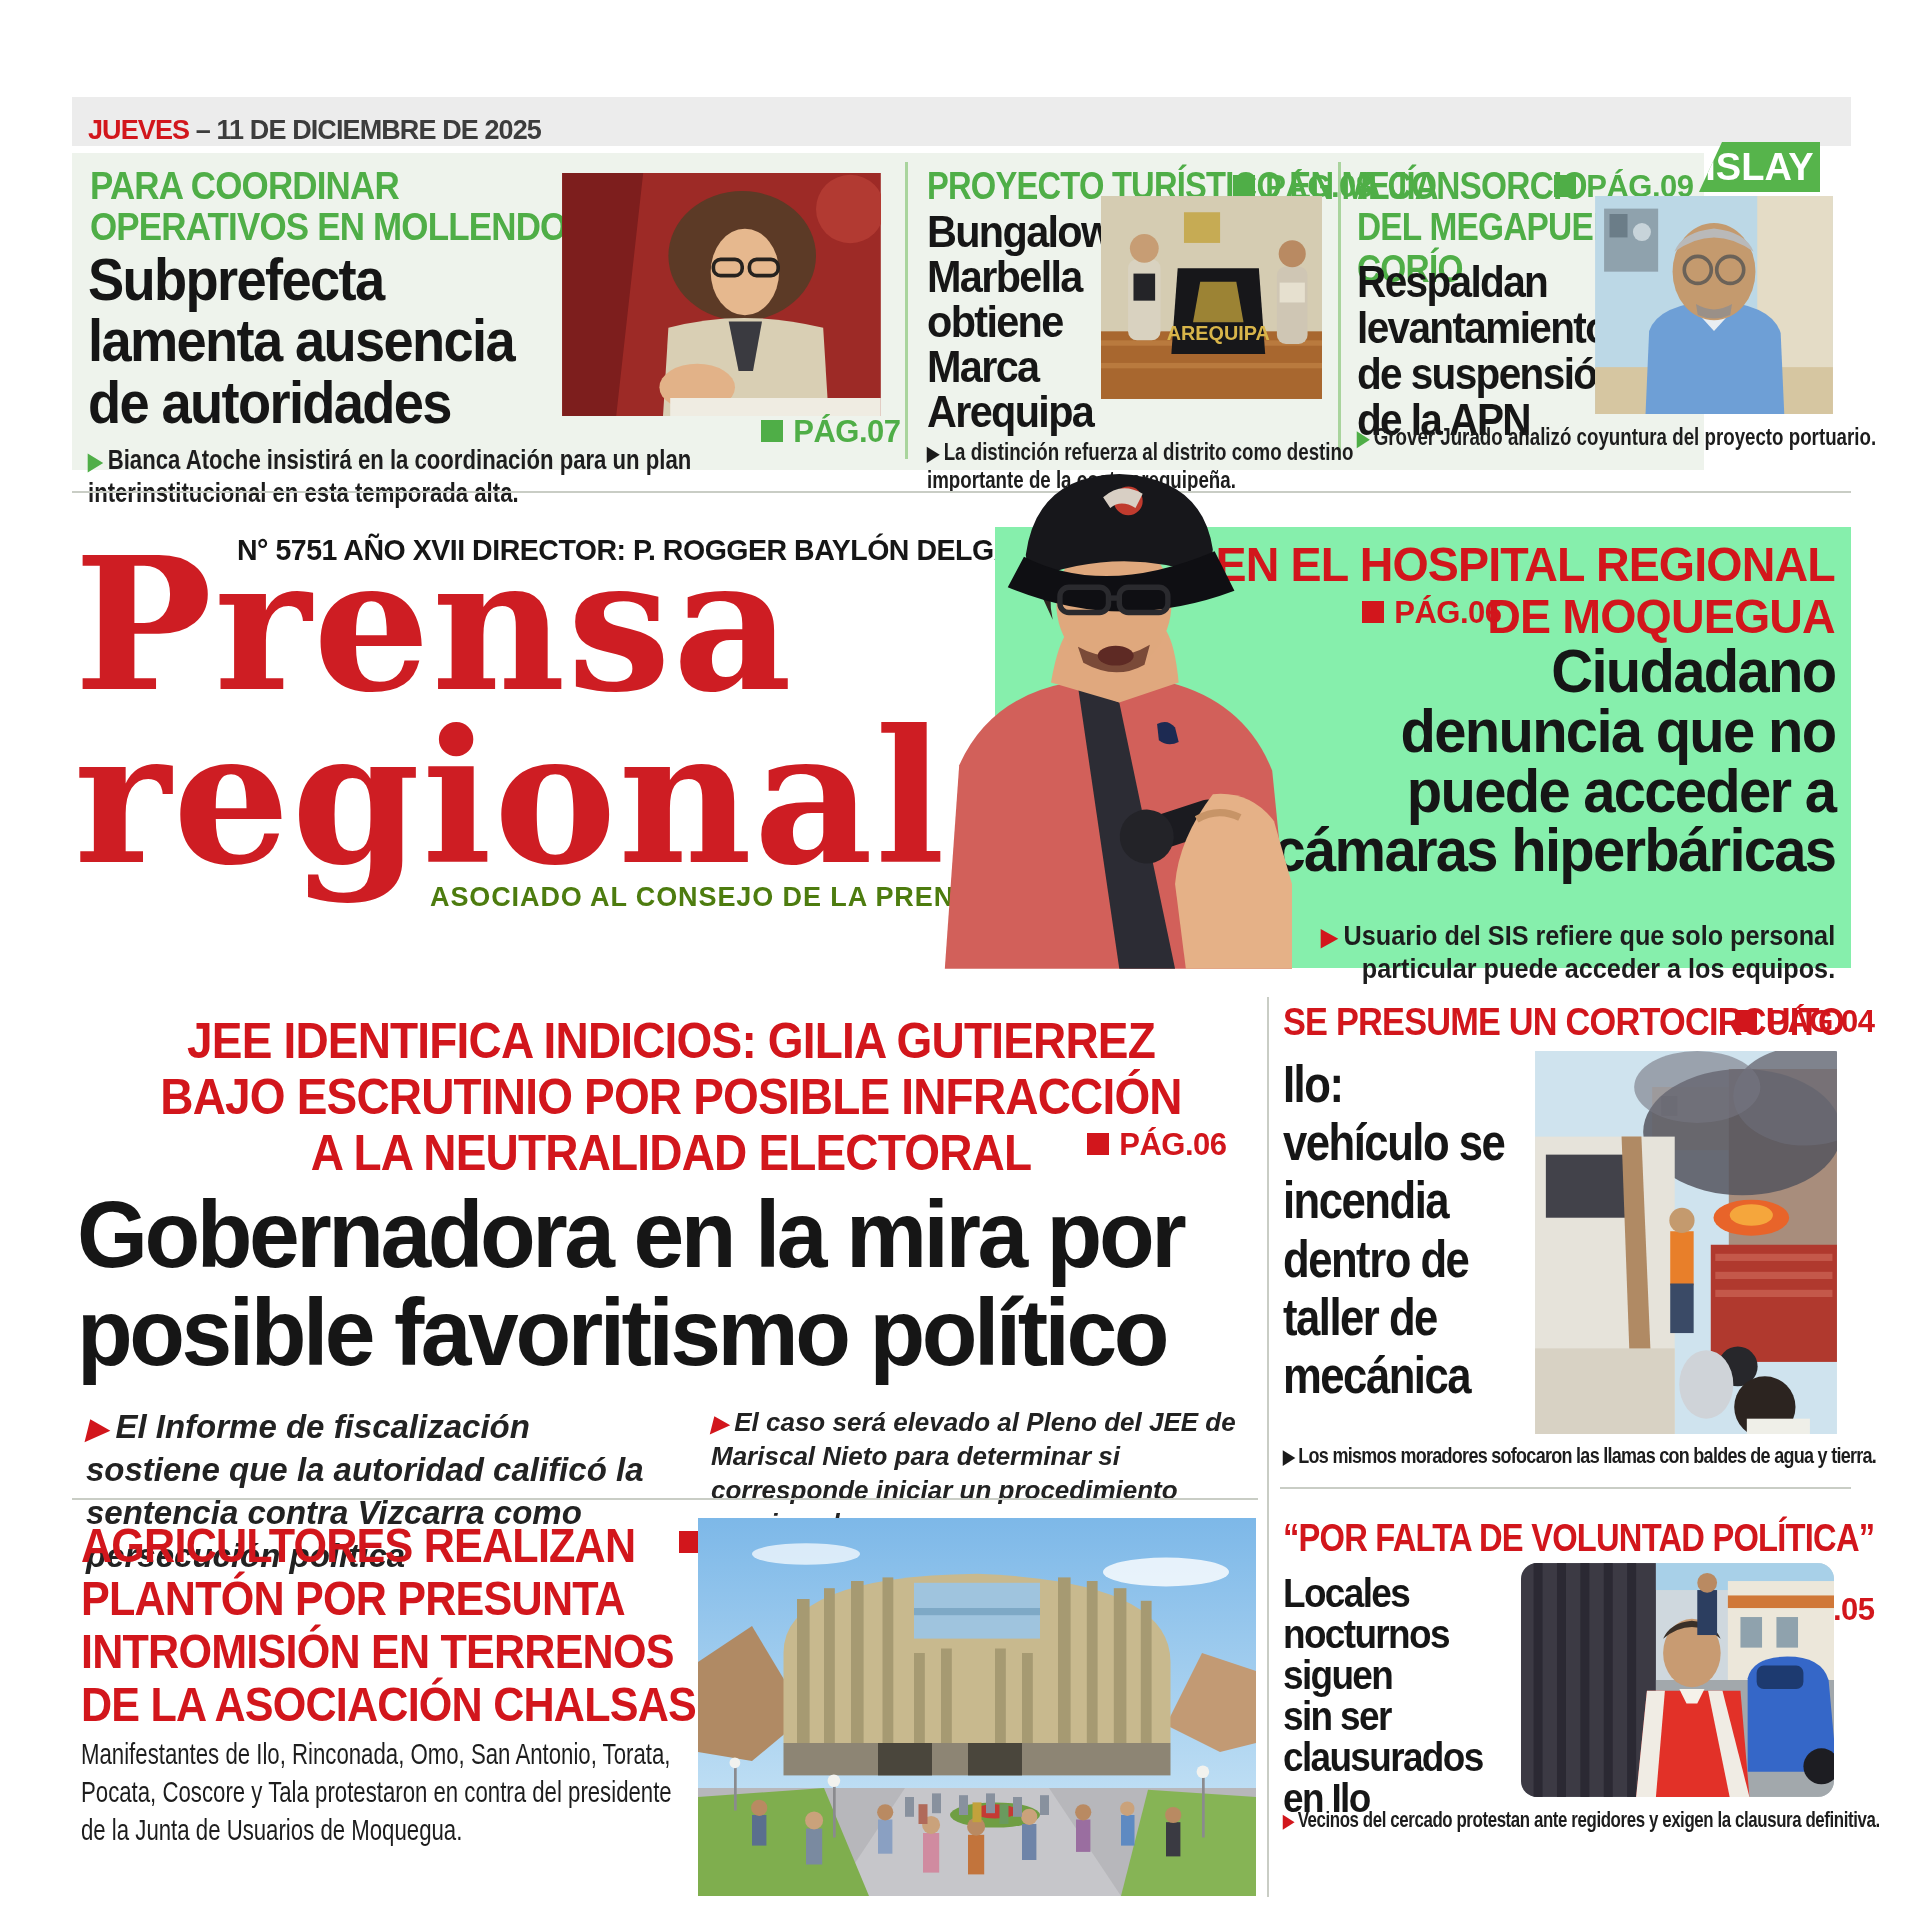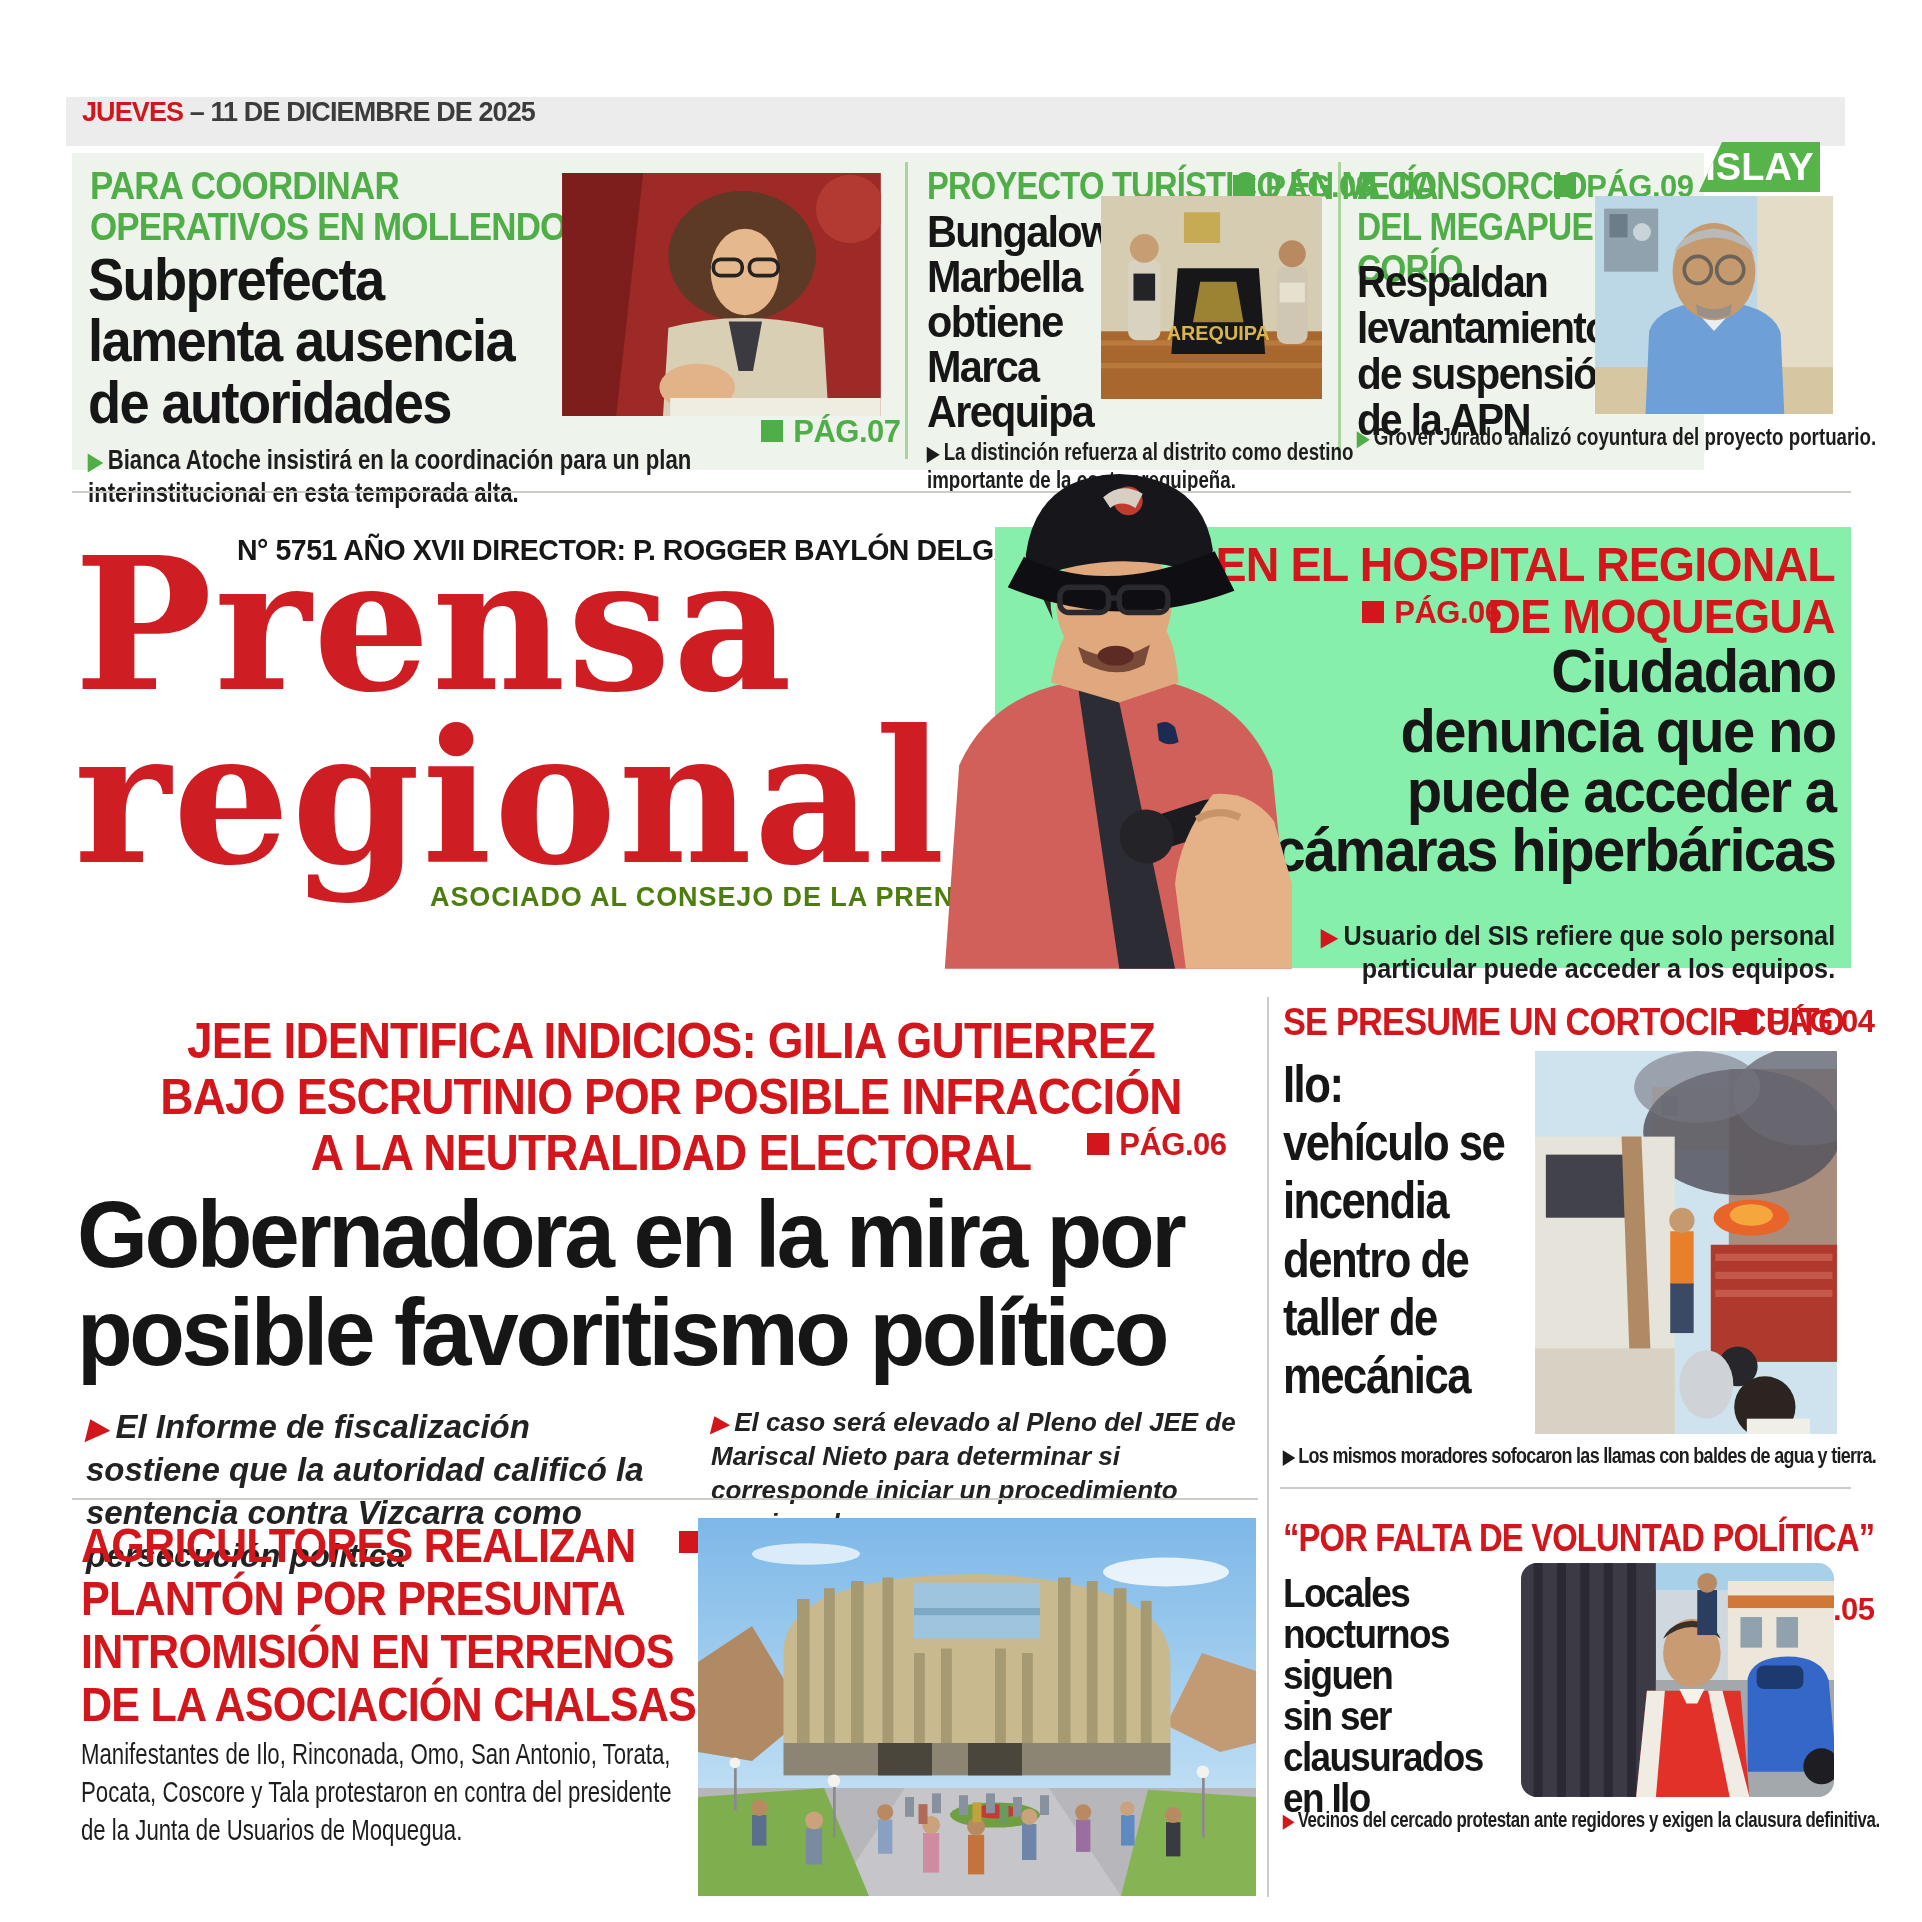--- a/index.html
+++ b/index.html
@@ -23,21 +23,21 @@
   .bullet{font-weight:bold;color:#1d1d1d;line-height:1.2;}
   .vline{width:2.7px;background:#a9d49d;}
   .grayline{background:#c9cdc5;}
   .panelblue{background:#86efac;}
 </style>
 </head>
 <body>
 
 <div id="page">
 
-  <div class="abs" style="left:66px;top:97px;width:1779px;height:49px;background:#ececec;display:flex;align-items:flex-start;justify-content:space-between;padding:0 0 0 16px;box-sizing:border-box;">
+  <div class="abs" style="left:72px;top:97px;width:1779px;height:49px;background:#ececec;display:flex;align-items:flex-end;justify-content:space-between;padding:0 0 0 16px;box-sizing:border-box;">
     <div style="font-size:27px;font-weight:bold;letter-spacing:-0.9px;white-space:nowrap;">
       <span class="red">JUEVES</span>
       <span class="gray">– 11 DE DICIEMBRE DE 2025</span>
     </div>
   </div>
 
   <div class="abs" style="left:72px;top:153px;width:1632px;height:317px;background:#eef3ec;">
     <div class="abs vline" style="left:833px;top:9px;height:297px;"></div>
     <div class="abs vline" style="left:1266px;top:9px;height:297px;"></div>
 

